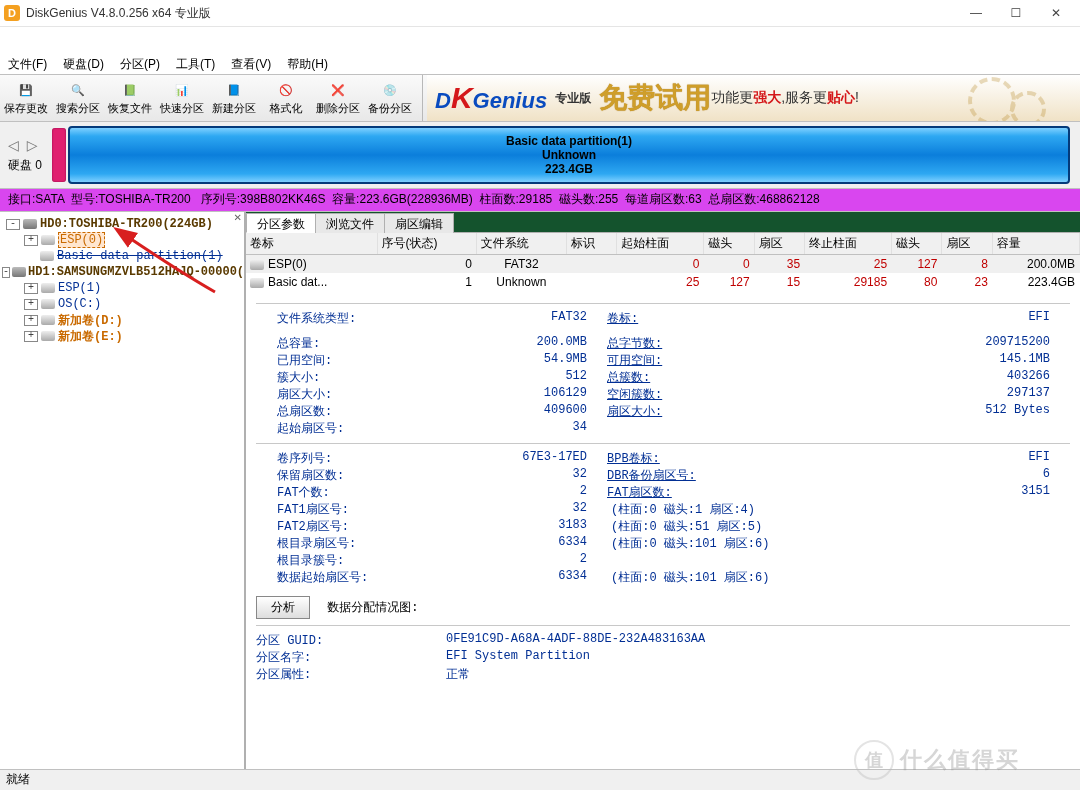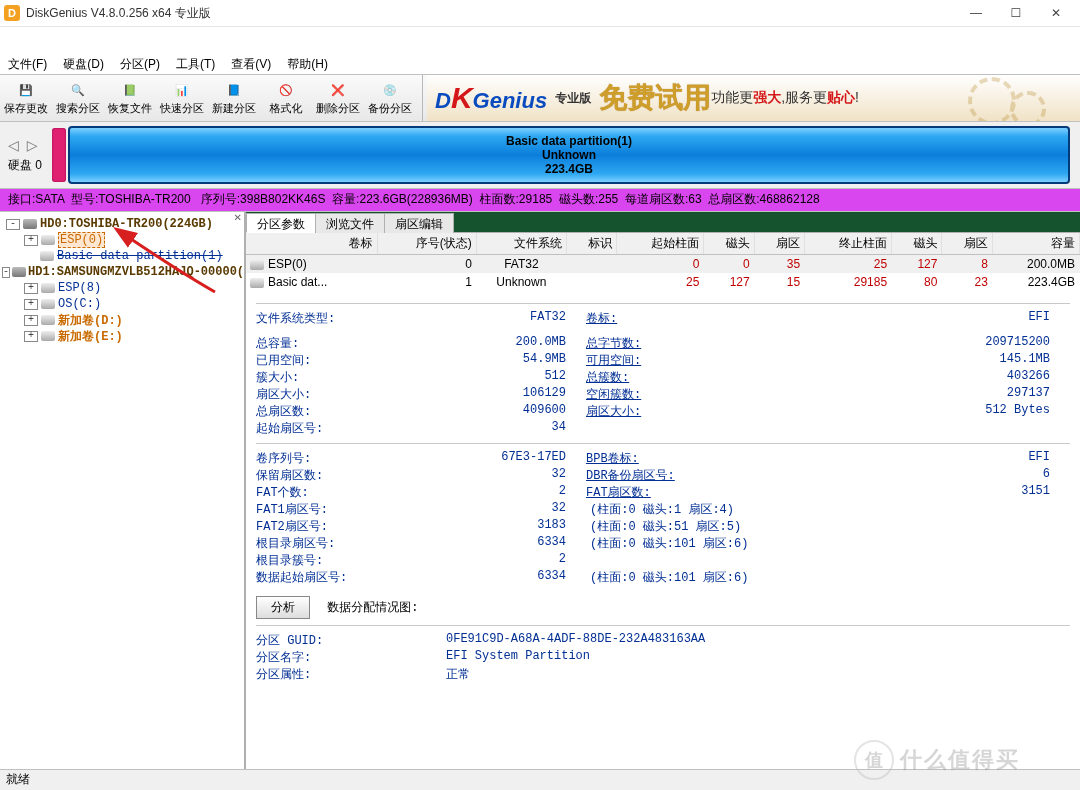--- a/index.html
+++ b/index.html
@@ -67,31 +67,31 @@
   .tree .disk-lbl { color:#5a3a00; font-weight:bold; }
   
   .red-arrow { position:absolute; left:120px; top:20px; width:120px; height:60px; pointer-events:none;}
   .red-arrow svg { overflow:visible; }
 
   .right-pane { flex:1; display:flex; flex-direction:column; background:#fff; overflow:auto;}
   .tabs { display:flex; border-bottom:1px solid #b0b0b0; height:20px; background:#14532d;}
   .tab { padding:2px 10px; border:1px solid #b0b0b0; border-bottom:none; margin-right:-1px; background:#e8e8e8; position:relative; top:1px;}
   .tab.active { background:#fff; border-bottom:1px solid #fff;}
   .grid { border-collapse:collapse; width:100%; font-size:12px;}
-  .grid th { background:#f0f0f0; font-weight:normal; border-bottom:1px solid #c0c0c0; border-right:1px solid #e0e0e0; padding:2px 4px; text-align:right;}
+  .grid th { background:#f0f0f0; font-weight:normal; border-bottom:1px solid #c0c0c0; border-right:1px solid #e0e0e0; padding:2px 4px; text-align:left;}
   .grid td { padding:2px 4px; border-right:1px solid transparent;}
   .grid tr.sel td { background:#f0f0f0;}
   .grid td.r { text-align:right; }
   .grid td.red { color:#c00000; }
   .grid .row-icon { display:inline-block; width:14px; height:10px; background:linear-gradient(#eee,#aaa); border-radius:2px; margin-right:4px; vertical-align:middle;}
 
   .details { padding:6px 10px; font-family:"Courier New", SimSun, monospace; font-size:12px; color:#022f94;}
   .details hr { border:none; border-top:1px solid #c8c8c8; margin:6px 0;}
   .details .line { display:flex; }
-  .details .k1 { width:190px; }
+  .details .k1 { width:190px;margin-left:21px; }
   .details .v1 { width:120px; text-align:right; padding-right:20px;}
   .details .k2 { width:180px;text-decoration:underline; }
   .details .v2 { flex:1; text-align:right; padding-right:20px;}
   .details .wide-v { padding-left:4px;}
   .details .btn { display:inline-block; border:1px solid #888; background:linear-gradient(#fff,#ddd); padding:2px 14px; font-family:"Microsoft YaHei"; color:#000; margin-right:10px;text-align:right;}
   .details .plain { color:#000; display:inline;}
 
   
   .statusbar { position:absolute; left:0; right:0; bottom:0; height:18px; background:#f0f0f0; border-top:1px solid #c0c0c0; padding:1px 6px; font-size:12px;}
 
@@ -220,21 +220,21 @@
             <span class="disk-ic"></span>
           </span>
           <span class="disk-lbl">HD1:SAMSUNGMZVLB512HAJQ-00000(47</span>
         </div>
         <div class="row">
           <span class="ind" style="width: 22px;"></span>
           <span class="tw">+</span>
           <span class="ic">
             <span class="part-ic"></span>
           </span>
-          <span class="lbl">ESP(8)</span>
+          <span class="lbl">ESP(1)</span>
         </div>
         <div class="row">
           <span class="ind" style="width: 22px;"></span>
           <span class="tw">+</span>
           <span class="ic">
             <span class="part-ic"></span>
           </span>
           <span class="lbl">OS(C:)</span>
         </div>
         <div class="row">

